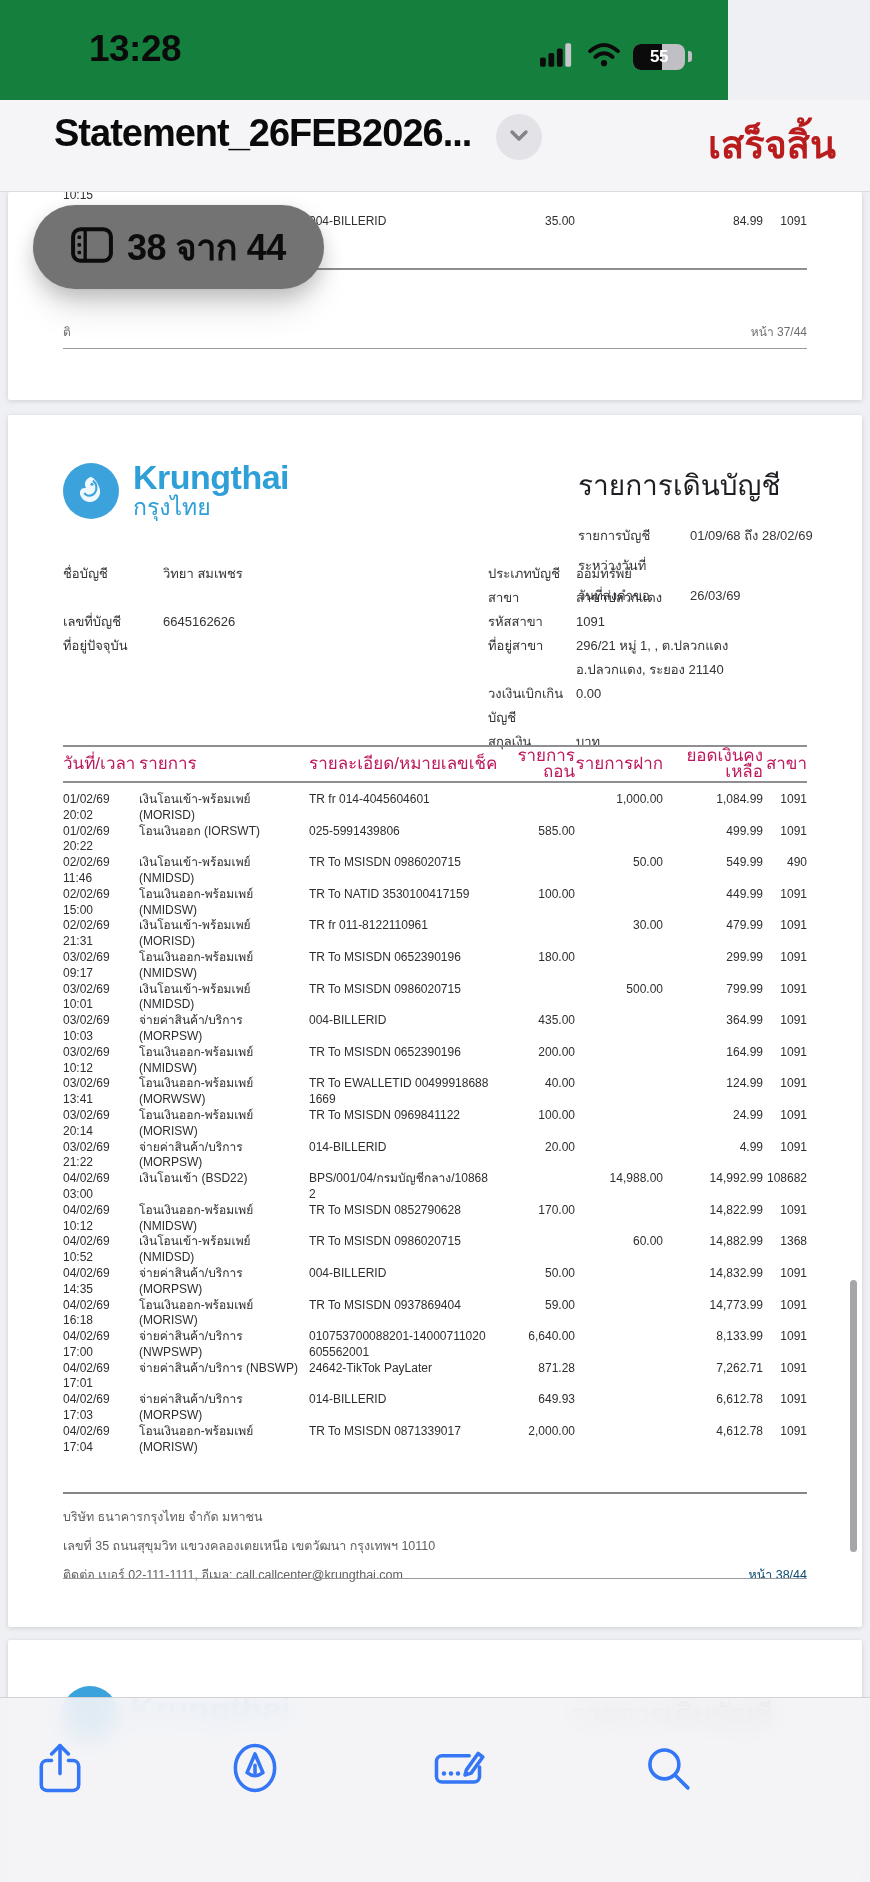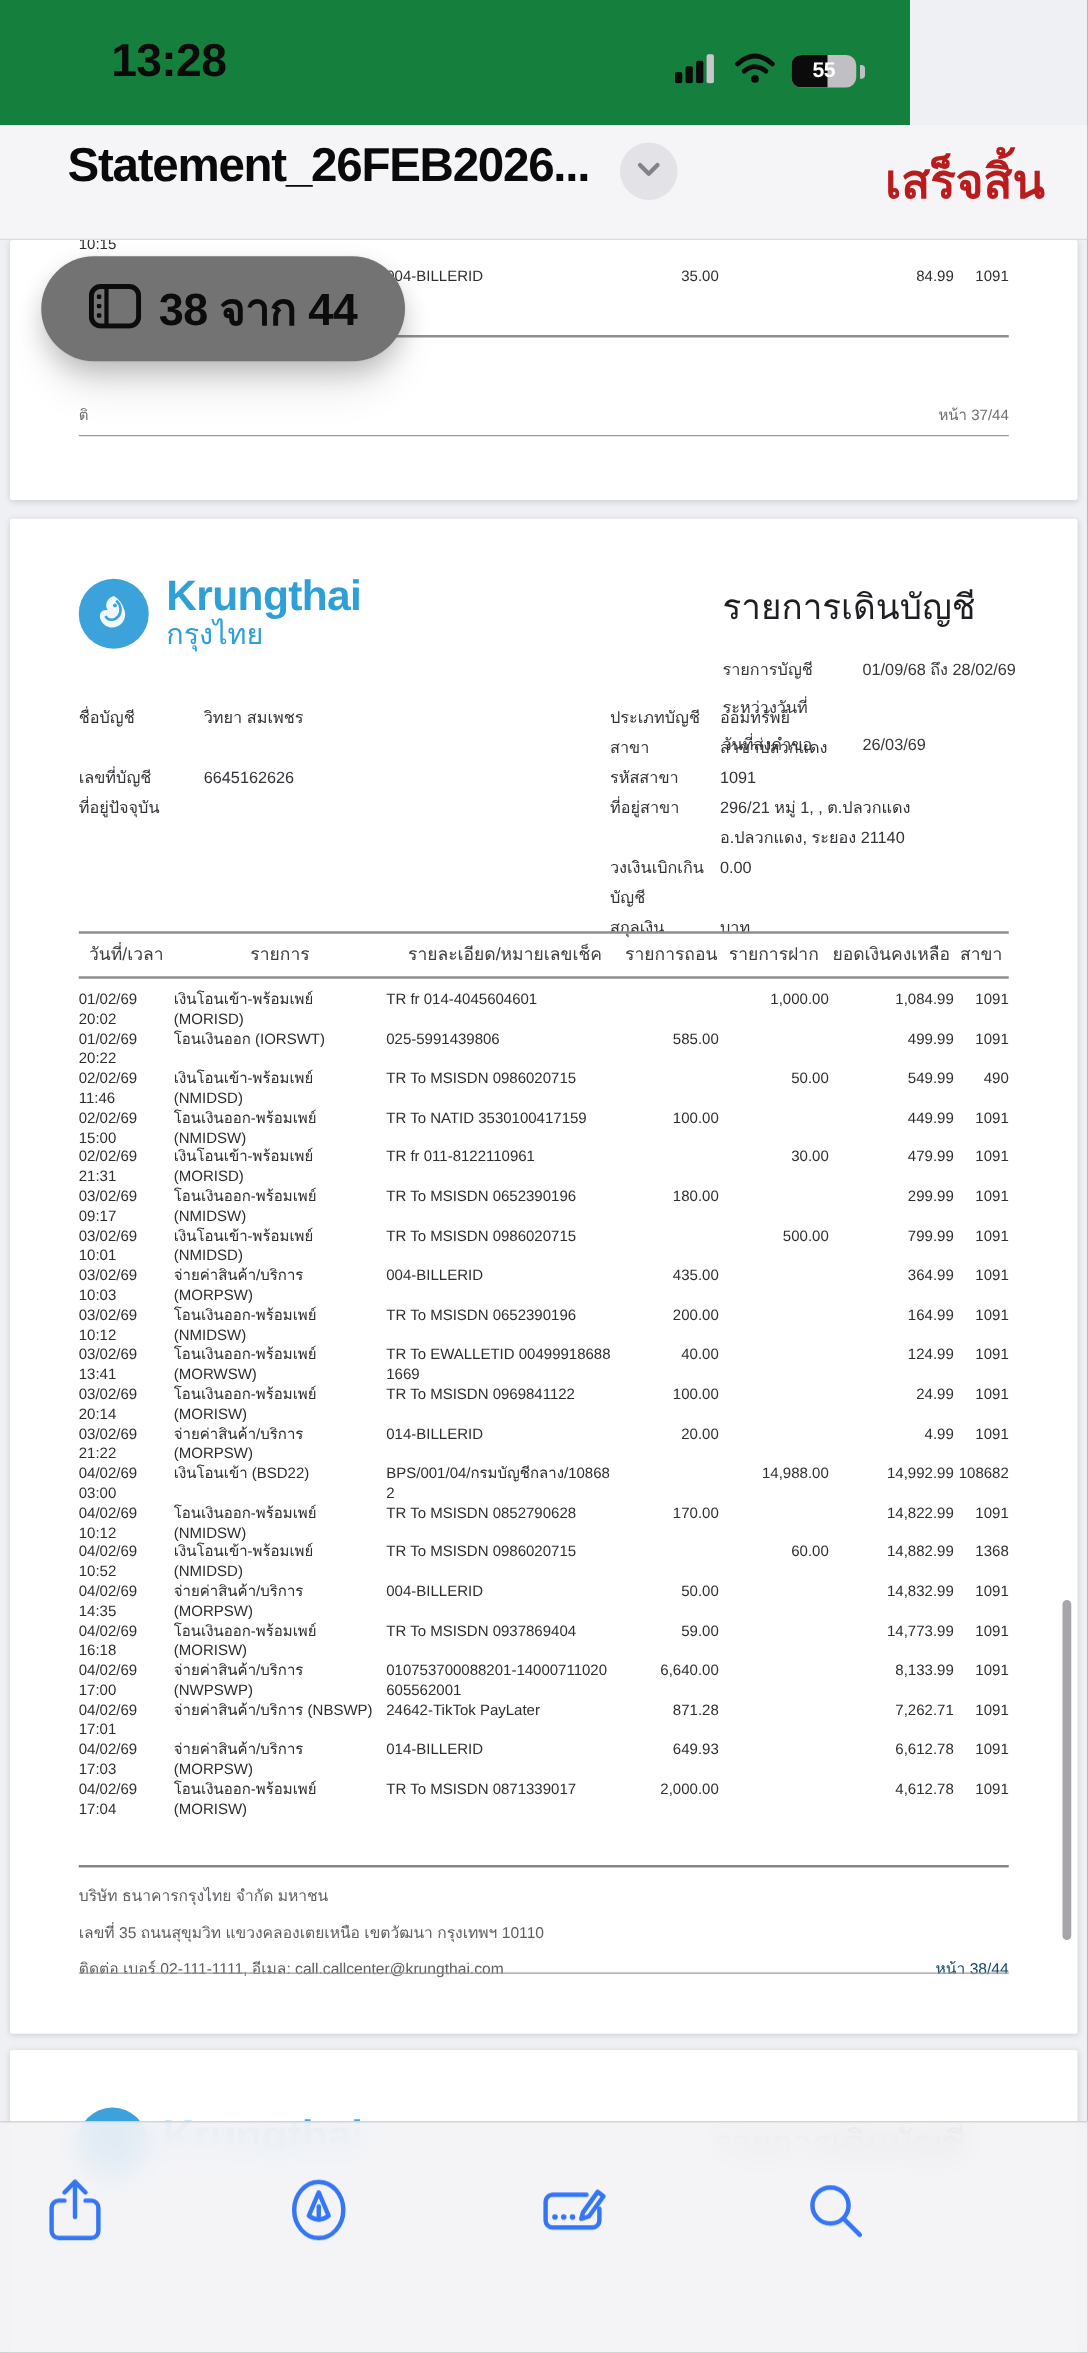--- a/index.html
+++ b/index.html
@@ -31,21 +31,21 @@
   .next-card{top:1640px;height:242px;z-index:5;overflow:hidden;}
   
   .doc-line{position:absolute;left:55px;right:55px;height:2px;background:#8e8e93;}
   .doc-line.thin{height:1px;background:#9a9a9f;}
   .grid{display:grid;grid-template-columns:76px 170px 190px 76px 88px 100px 44px;}
   .c{font-size:12px;line-height:15.8px;color:#2e2e32;}
   .c.num{text-align:right;}
   .c.detail{word-break:break-all;padding-right:8px;}
   .c.desc{padding-right:6px;}
   .trow{min-height:31.6px;align-content:start;}
-  .thead .c{font-size:14px;color:#404040;text-align:center;}
+  .thead .c{font-size:17px;color:#be185d;}
   
   .pp-time{position:absolute;left:55px;top:-4px;font-size:12px;line-height:15px;}
   .pp-row{position:absolute;left:55px;top:22px;width:744px;}
   .pp-footrow{position:absolute;left:55px;right:55px;top:130px;display:flex;justify-content:space-between;
     font-size:12px;color:#6e6e72;}
   
   .pill{position:absolute;left:33px;top:205px;height:84px;z-index:20;background:#737373;border-radius:44px;
     display:flex;align-items:center;gap:14px;padding:0 38px;
     box-shadow:0 8px 20px rgba(0,0,0,.18),0 26px 36px -8px rgba(0,0,0,.12),0 0 0 1px rgba(0,0,0,.02);}
   .pill-text{font-size:36px;font-weight:700;color:#0c0c0d;letter-spacing:-.5px;white-space:nowrap;}

